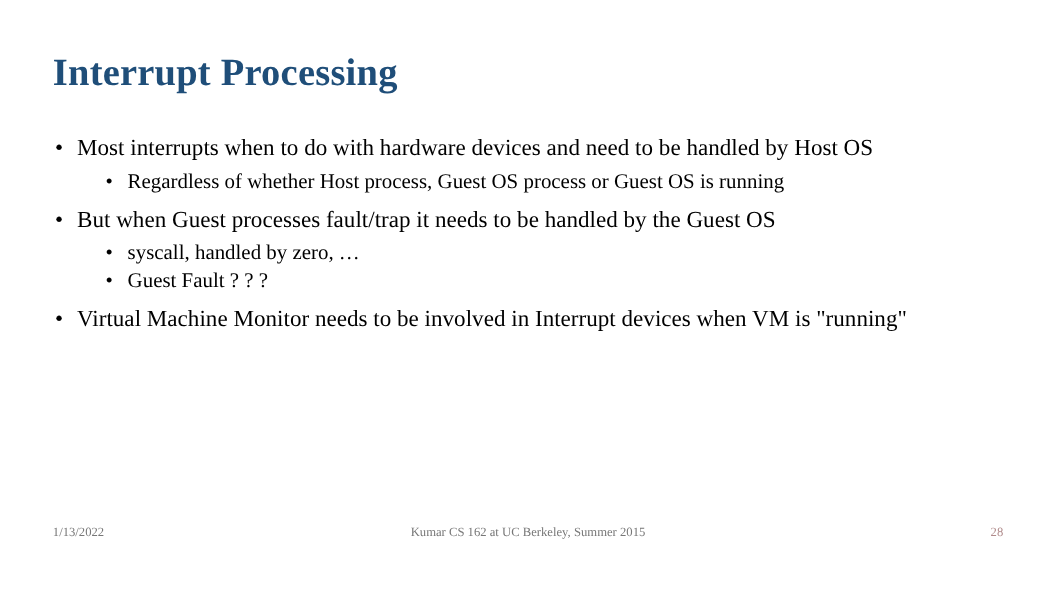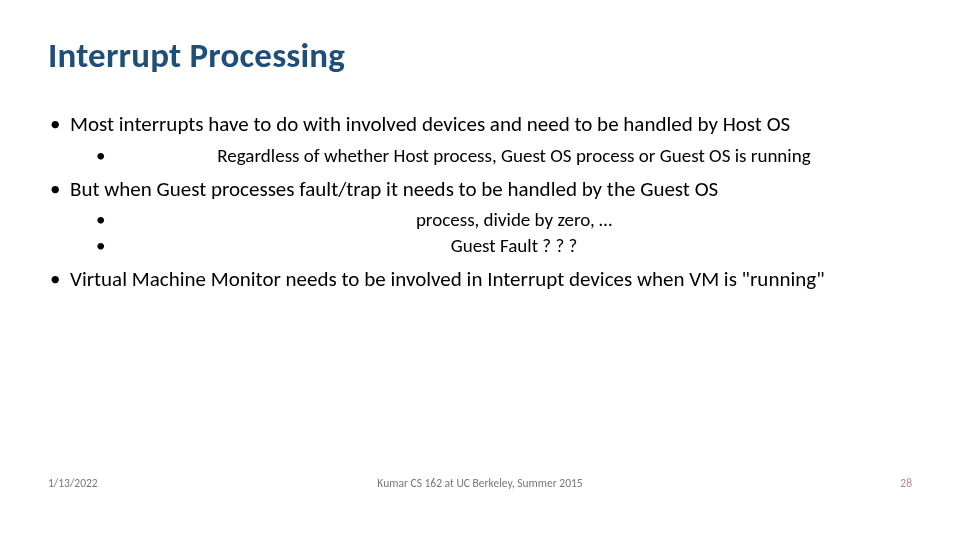--- a/index.html
+++ b/index.html
@@ -1,47 +1,47 @@
 <!DOCTYPE html>
 <html><head>
 <meta charset="utf-8">
 <style>
   * { margin: 0; padding: 0; box-sizing: border-box; }
   html, body { width: 960px; height: 540px; background: #fff; font-family: Calibri, Arial, sans-serif; color: #000; overflow: hidden; }
-  .slide { position: relative; width: 960px; height: 500px; padding: 34px 48px 0 48px; }
+  .slide { position: relative; width: 960px; height: 500px; padding: 46px 48px 0 48px; font-family: Liberation Serif, serif; }
   .title { font-size: 35px; font-weight: 700; color: #1f4e79; margin-bottom: 36px; letter-spacing: 0.2px; }
   .content { font-size: 21px; line-height: 1.22; }
   ul { list-style: none; }
   .lvl1 > li { position: relative; padding-left: 22px; margin-bottom: 2px; }
   .lvl1 > li::before { content: "•"; position: absolute; left: 2px; top: 0; }
-  .lvl2 { margin-top: 6px; margin-bottom: 10px; text-align: center; }
+  .lvl2 { margin-top: 6px; margin-bottom: 10px; }
   .lvl2 > li { position: relative; padding-left: 46px; margin-bottom: 2px; font-size: 19px; }
   .lvl2 > li::before { content: "•"; position: absolute; left: 26px; top: 0; }
   .footer { position: absolute; bottom: 10px; left: 0; width: 960px; display: flex; justify-content: space-between; align-items: center; padding: 0 48px; font-size: 11.5px; color: #777; }
   .footer .center { position: absolute; left: 0; width: 960px; text-align: center; pointer-events: none; }
   .footer .right { color: #b08b8b; }
 </style>
 </head>
 <body>
 
 <div class="slide">
   <h1 class="title">Interrupt Processing</h1>
 
   <div class="content">
     <ul class="lvl1">
       <li>
-        <span>Most interrupts have to do with involved devices and need to be handled by Host OS</span>
+        <span>Most interrupts when to do with hardware devices and need to be handled by Host OS</span>
         <ul class="lvl2">
           <li><span>Regardless of whether Host process, Guest OS process or Guest OS is running</span></li>
         </ul>
       </li>
       <li>
         <span>But when Guest processes fault/trap it needs to be handled by the Guest OS</span>
         <ul class="lvl2">
-          <li><span>process, divide by zero, …</span></li>
+          <li><span>syscall, handled by zero, …</span></li>
           <li><span>Guest Fault ? ? ?</span></li>
         </ul>
       </li>
       <li>
         <span>Virtual Machine Monitor needs to be involved in Interrupt devices when VM is "running"</span>
       </li>
     </ul>
   </div>
 
   <div class="footer">

